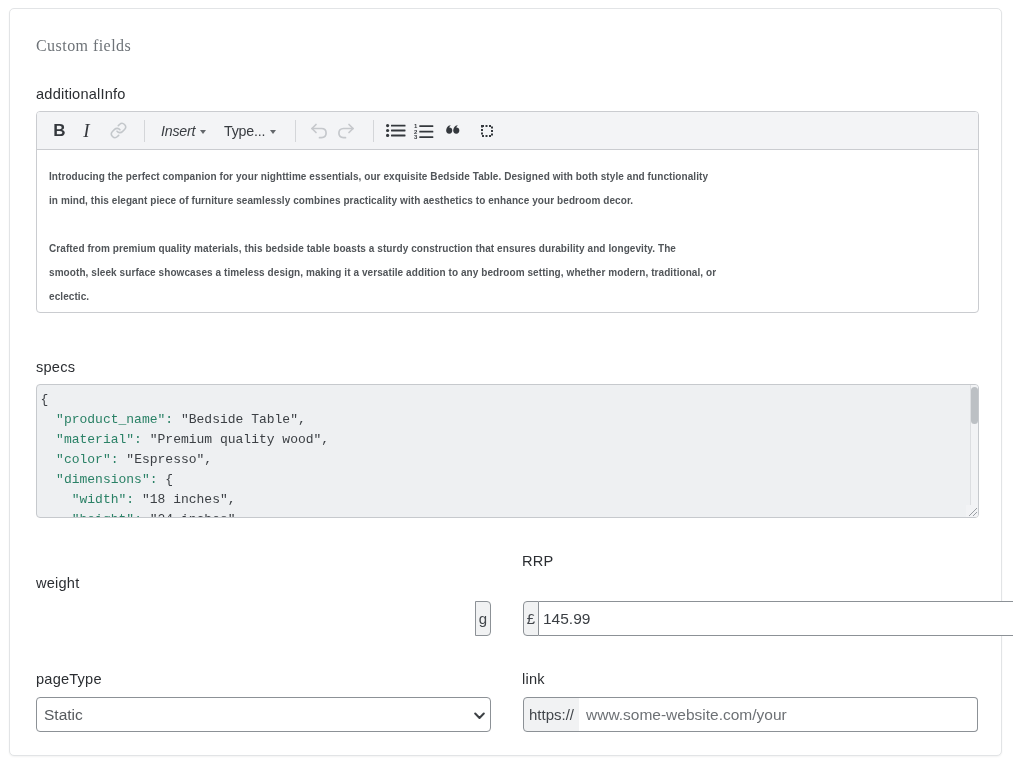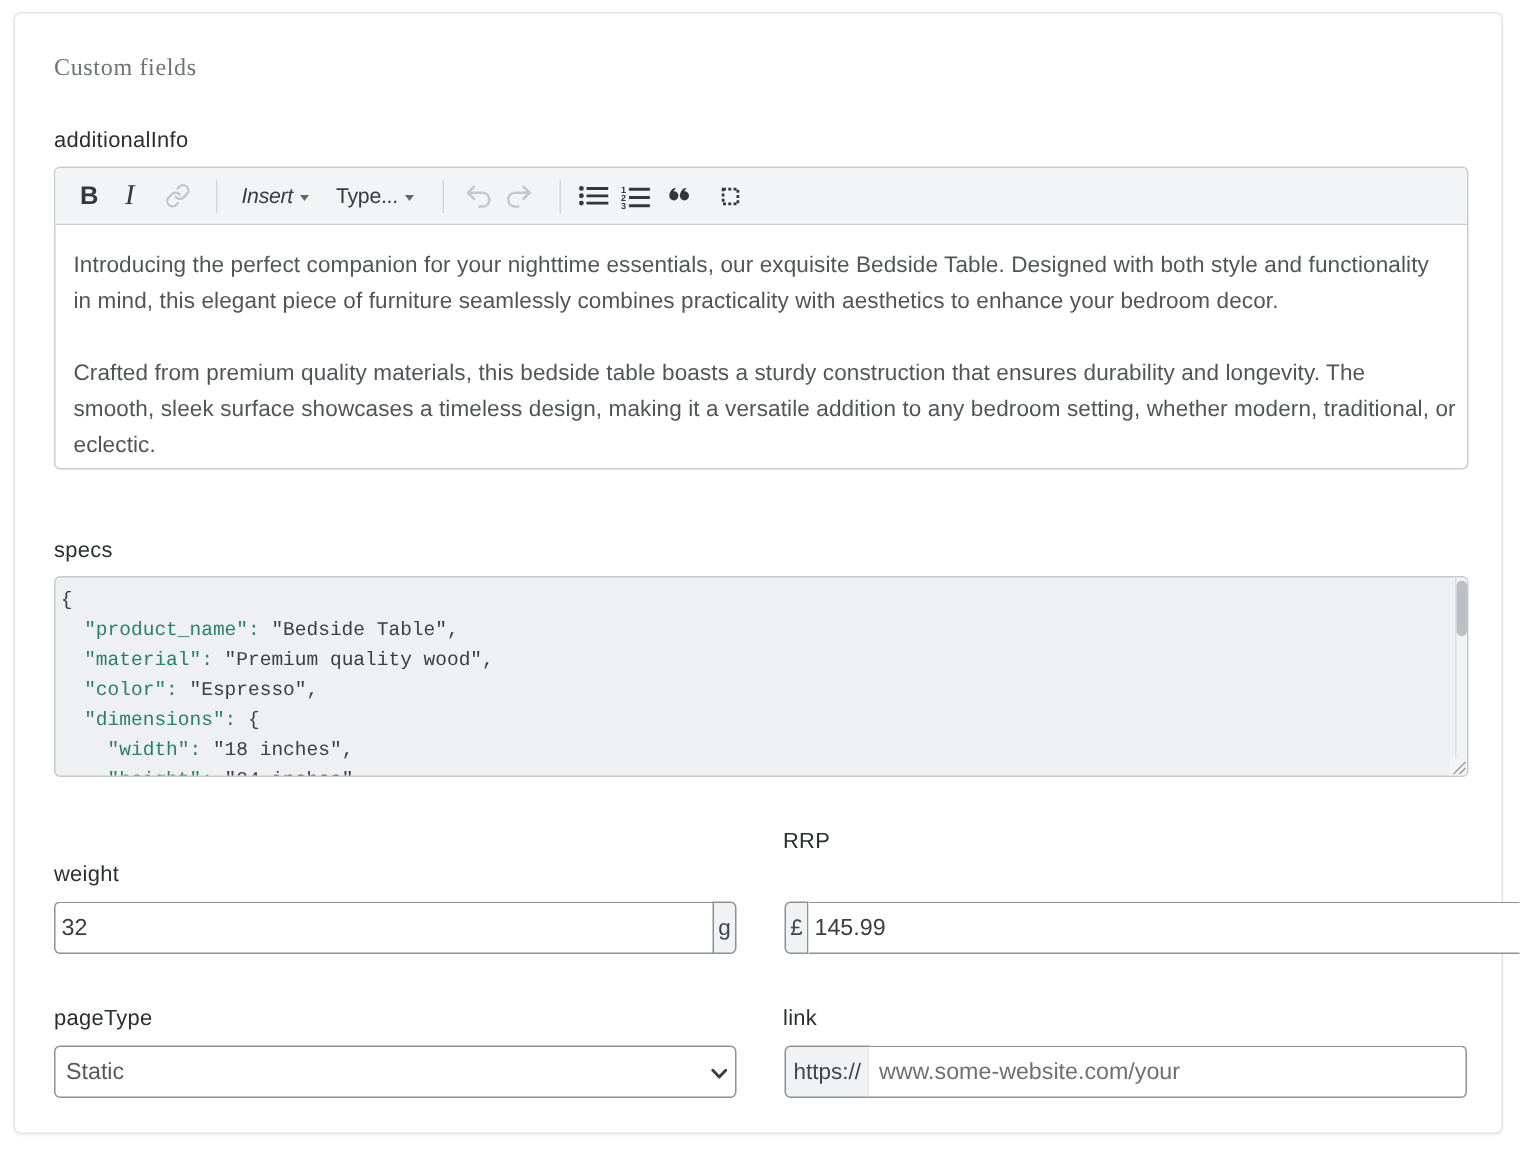--- a/index.html
+++ b/index.html
@@ -14,21 +14,21 @@
 #lbl1 { left:26px; top:76px; }
 
 .editor { left:26px; top:102px; width:943px; height:202px; border:1px solid #caccd0; border-radius:4px; background:#fff; }
 .toolbar { position:absolute; left:0; top:0; right:0; height:38px; background:#f3f4f6; border-bottom:1px solid #caccd0; border-radius:3px 3px 0 0; }
 .tb { position:absolute; top:0px; height:38px; display:flex; align-items:center; justify-content:center; }
 .tsep { position:absolute; top:8px; width:1px; height:22px; background:#d4d6d9; }
 .bicon { font-weight:bold; font-size:17px; color:#34383d; }
 .iicon { font-family:"Liberation Serif", serif; font-style:italic; font-size:19px; color:#34383d; }
 .ddl { font-size:14.2px; letter-spacing:-0.2px; color:#383c41; justify-content:flex-start !important; }
 .caret { display:inline-block; width:0; height:0; border-left:3.6px solid transparent; border-right:3.6px solid transparent; border-top:4.3px solid #63676b; margin-left:5px; position:relative; top:1px; }
-.econtent { position:absolute; left:0; top:39px; right:0; bottom:0; font-size:15px; line-height:24px; letter-spacing:0.08px; color:#515559; padding:14px 12px; border-radius:0 0 3px 3px; }
+.econtent { position:absolute; left:0; top:39px; right:0; bottom:0; font-size:10px; line-height:24px; letter-spacing:0.08px; color:#515559; padding:14px 12px; border-radius:0 0 3px 3px;font-weight:bold; }
 .econtent p { white-space:nowrap; }
 .econtent p + p { margin-top:24px; }
 
 #lbl2 { left:26px; top:349px; }
 .codebox { left:26px; top:375px; width:943px; height:134px; background:#eef0f2; border:1px solid #c6c9cd; border-radius:4px; overflow:hidden; }
 .codebox pre { font-family:"Liberation Mono", monospace; font-size:13px; line-height:20px; color:#3c4045; padding:5px 0 0 3.5px; }
 .codebox .k { color:#2a8166; }
 .sbtrack { position:absolute; top:0; right:0; width:8px; bottom:0; background:#f2f3f5; border-left:1px solid #dcdee1; }
 .sbthumb { position:absolute; top:2px; right:0.5px; width:6.5px; height:37px; background:#bcc0c4; border-radius:3.5px; }
 .grip { position:absolute; right:0; bottom:0; width:12px; height:12px; background:#f2f3f5; }
@@ -139,21 +139,20 @@
     <div class="sbthumb"></div>
     <div class="grip">
       <svg width="12" height="12" viewBox="0 0 12 12" stroke="#9a9ea3" stroke-width="1">
           <path d="M3 11 L11 3 M7 11 L11 7" fill="none"></path>
         </svg>
     </div>
   </div>
 
   <div class="abs lbl" id="lblw">weight</div>
   <div class="abs lbl" id="lblr">RRP</div>
-  <div class="abs ibox" id="w-in">32</div>
   <div class="abs addon" id="w-suf">g</div>
   <div class="abs addon" id="r-pre">£</div>
   <div class="abs ibox" id="r-in">145.99</div>
 
   <div class="abs lbl" id="lblp">pageType</div>
   <div class="abs lbl" id="lbll">link</div>
   <div class="abs ibox" id="p-sel">Static
     <svg style="position:absolute;right:5px;top:14px;" width="11" height="8" viewBox="0 0 11 8" fill="none" stroke="#3c4044" stroke-width="2" stroke-linecap="round" stroke-linejoin="round">
         <path d="M1.2 1.5 5.5 6 9.8 1.5"></path>
       </svg>

